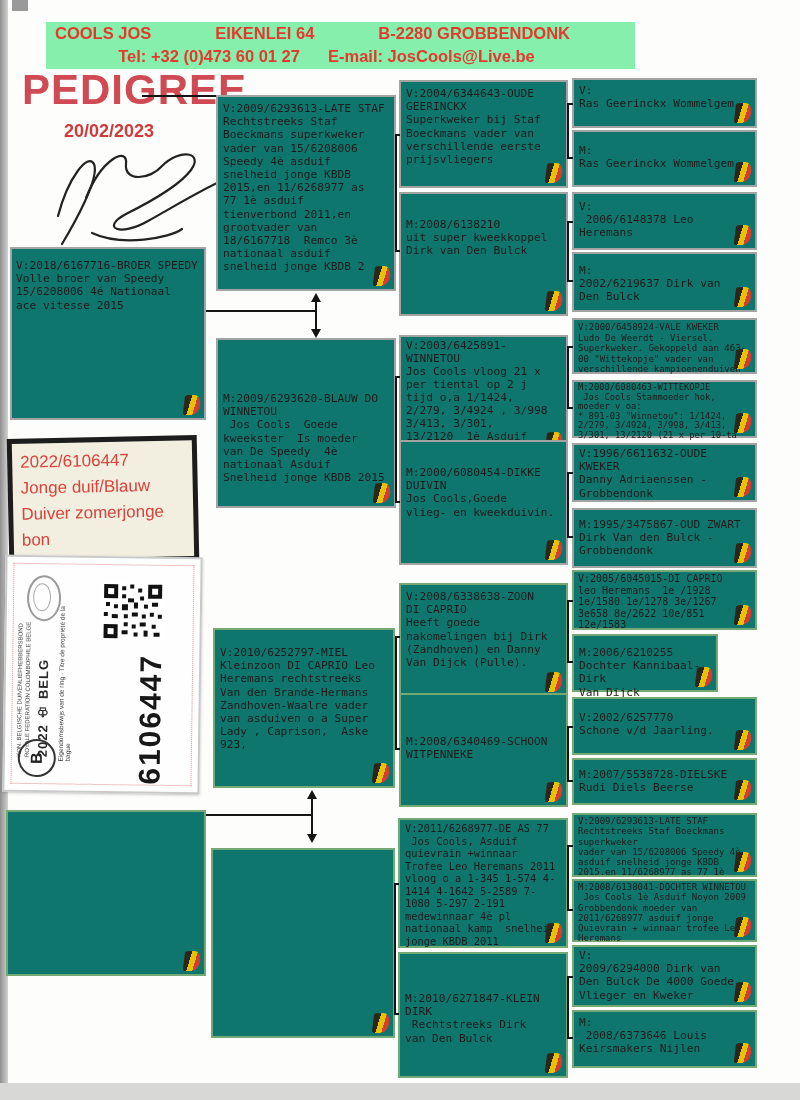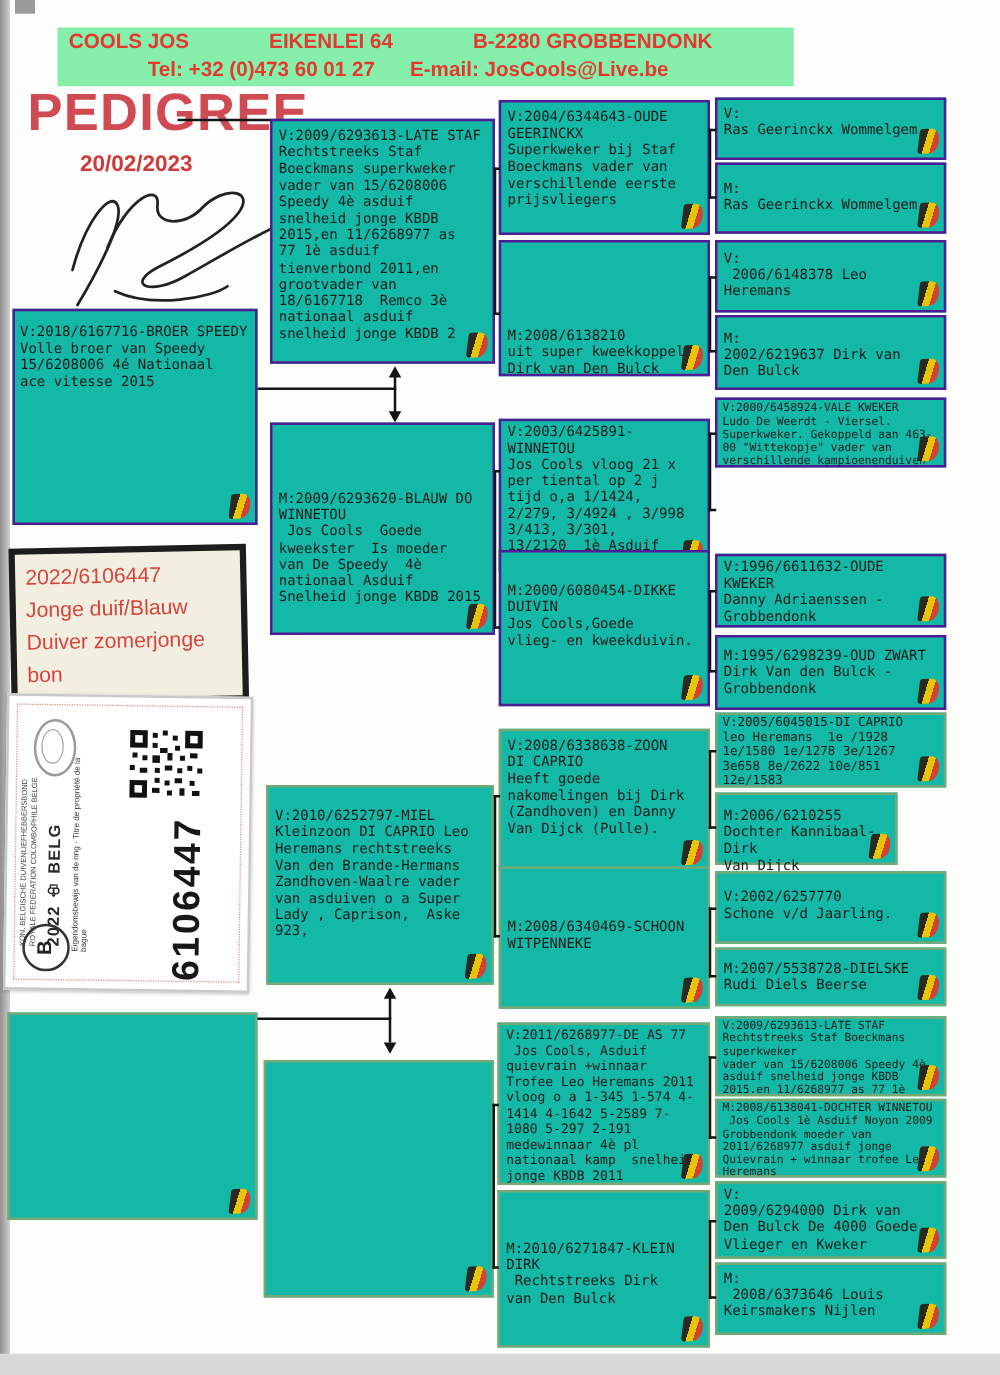--- a/index.html
+++ b/index.html
@@ -16,21 +16,21 @@
           font-size:16.5px;line-height:23px;text-align:center;margin-left:16px;}
   .banner .row{display:flex;justify-content:center;}
   .banner .r1{gap:64px;transform:translateX(-28px);}
   .banner .r2{gap:28px;transform:translateX(-14px);}
   
   .ptitle{position:absolute;left:22px;top:66px;font-family:"Liberation Sans",sans-serif;
           font-weight:bold;font-size:42px;color:#cf4a52;letter-spacing:1px;}
   .pdate{position:absolute;left:64px;top:121px;font-family:"Liberation Sans",sans-serif;
          font-weight:bold;font-size:18px;color:#cf3a3a;}
   
-  .pbox{position:absolute;background:#14b8a6;border:2px solid #4c1d95;box-sizing:border-box;
+  .pbox{position:absolute;background:#0f766e;border:2px solid #a3a3a3;box-sizing:border-box;
         padding:5px;font-size:11.2px;line-height:13.2px;color:#1c1c1c;}
   .pbox.green{border-color:#74a874;}
   .btxt{white-space:pre-wrap;}
   
   .flag{position:absolute;right:4px;bottom:3px;width:16px;height:20px;
         background:linear-gradient(100deg,#2b2218 0 36%,#f2c500 36% 66%,#e03a2c 66% 100%);
         transform:rotate(7deg) skewY(-9deg);border-radius:2px 45% 45% 3px;opacity:.95;}
   
   .hl{position:absolute;height:2px;background:#141414;}
   .vl{position:absolute;width:2px;background:#141414;}
@@ -210,21 +210,21 @@
 
   <div class="pbox" style="left:399px;top:80px;width:169px;height:108px;">
     <div class="btxt">V:2004/6344643-OUDE
 GEERINCKX
 Superkweker bij Staf
 Boeckmans vader van
 verschillende eerste
 prijsvliegers</div>
     <div class="flag"></div>
   </div>
-  <div class="pbox" style="left:399px;top:192px;width:169px;height:109px;padding-top:68px;">
+  <div class="pbox" style="left:399px;top:192px;width:169px;height:124px;padding-top:24px;">
     <div class="btxt">M:2008/6138210
 uit super kweekkoppel
 Dirk van Den Bulck</div>
     <div class="flag"></div>
   </div>
   <div class="pbox" style="left:399px;top:315px;width:169px;height:122px;padding-top:2px;line-height:13px;margin-top:20px;">
     <div class="btxt">V:2003/6425891-
 WINNETOU
 Jos Cools vloog 21 x
 per tiental op 2 j
@@ -300,29 +300,38 @@
     <div class="flag"></div>
   </div>
   <div class="pbox" style="left:572px;top:318px;width:185px;height:56px;padding:2px 4px;font-size:9px;line-height:10.6px;">
     <div class="btxt">V:2000/6458924-VALE KWEKER
 Ludo De Weerdt - Viersel.
 Superkweker. Gekoppeld aan 463-
 00 "Wittekopje" vader van
 verschillende kampioenenduiven</div>
     <div class="flag"></div>
   </div>
+  <div class="pbox" style="left:572px;top:380px;width:185px;height:58px;padding:1px 4px;font-size:8.8px;line-height:9.5px;">
+    <div class="btxt">M:2000/6080463-WITTEKOPJE
+ Jos Cools Stammoeder hok,
+moeder v oa:
+* 891-03 "Winnetou": 1/1424,
+2/279, 3/4924, 3/998, 3/413,
+3/301, 13/2120 (21 x per 10-ta</div>
+    <div class="flag"></div>
+  </div>
   <div class="pbox" style="left:572px;top:443px;width:185px;height:59px;padding-top:2px;">
     <div class="btxt">V:1996/6611632-OUDE
 KWEKER
 Danny Adriaenssen -
 Grobbendonk</div>
     <div class="flag"></div>
   </div>
   <div class="pbox" style="left:572px;top:508px;width:185px;height:60px;padding-top:8px;">
-    <div class="btxt">M:1995/6298239-OUD ZWART
+    <div class="btxt">M:1995/3475867-OUD ZWART
 Dirk Van den Bulck -
 Grobbendonk</div>
     <div class="flag"></div>
   </div>
   <div class="pbox green" style="left:572px;top:570px;width:185px;height:60px;padding:1px 4px;font-size:10px;line-height:11.6px;">
     <div class="btxt">V:2005/6045015-DI CAPRIO
 leo Heremans  1e /1928
 1e/1580 1e/1278 3e/1267
 3e658 8e/2622 10e/851
 12e/1583</div>

